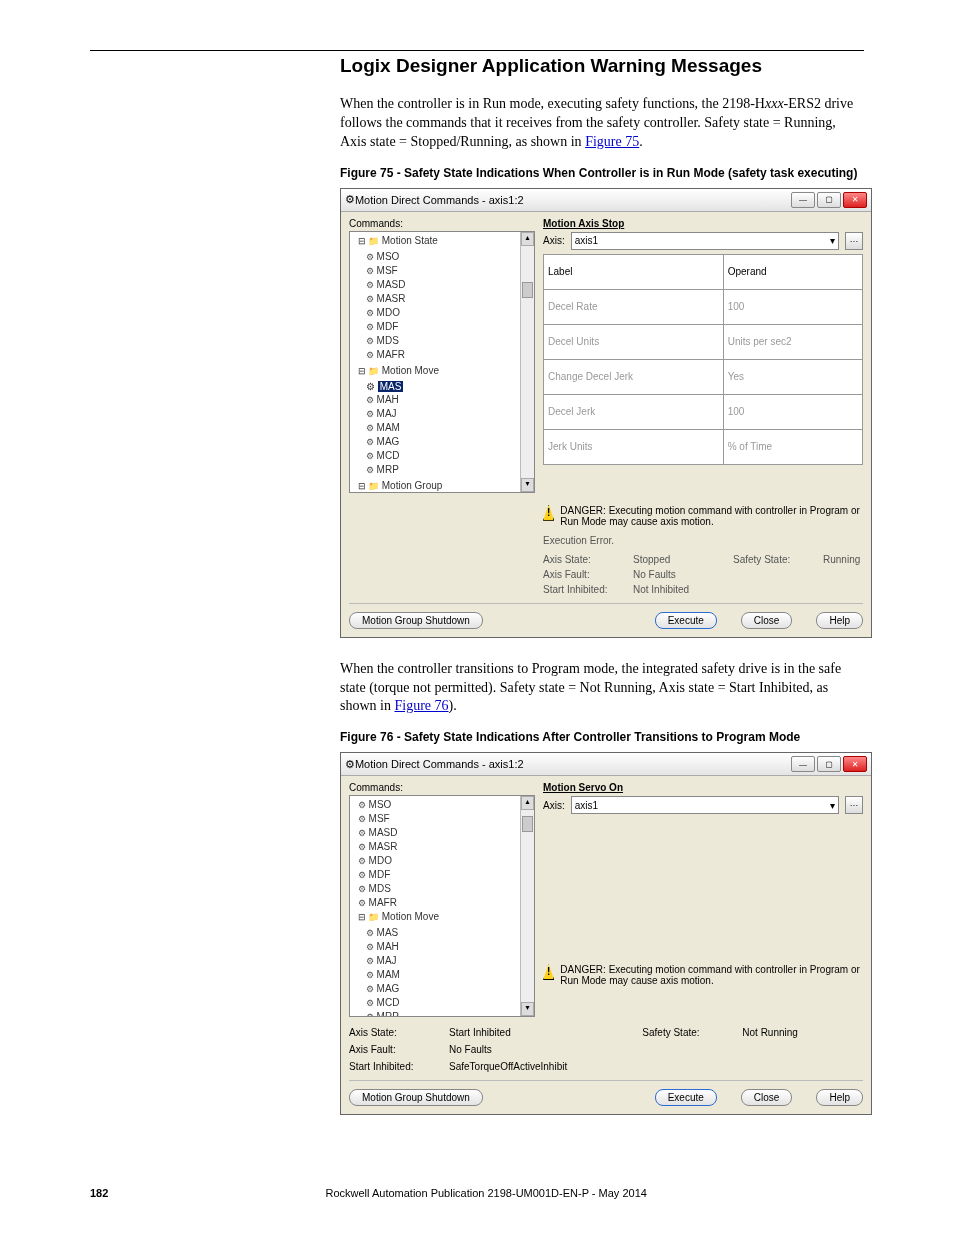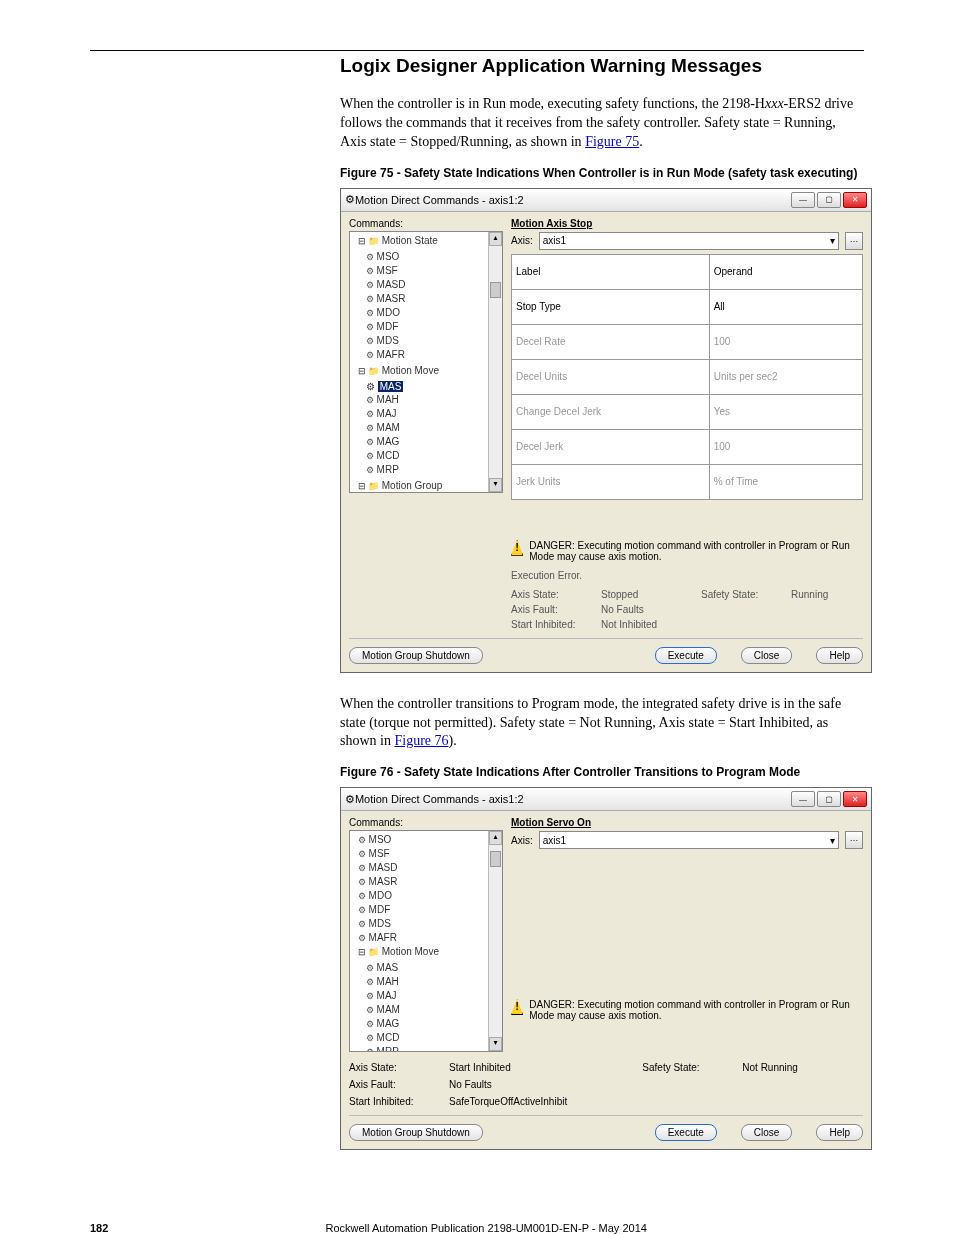--- a/index.html
+++ b/index.html
@@ -71,21 +71,21 @@
   .winbtns { display: flex; gap: 2px; }
   .winbtn {
     width: 22px; height: 14px; border: 1px solid #888;
     display: inline-flex; align-items: center; justify-content: center;
     font-size: 8px; border-radius: 2px;
     background: linear-gradient(#fff,#ddd);
   }
   .winbtn.close { background: linear-gradient(#f88,#d22); color:#fff; border-color:#a00;}
   .dlg-body { padding: 6px 8px 8px 8px; }
   .dlg-top { display: flex; gap: 8px; }
-  .dlg-left { width: 154px; }
+  .dlg-left { width: 186px; }
   .dlg-right { flex: 1; }
   .commands-label { margin-bottom: 2px; }
   .tree-box {
     background: #fff;
     border: 1px solid #888;
     height: 260px;
     overflow: hidden;
     position: relative;
   }
   .tree-box ul { list-style: none; margin: 0; padding: 2px 0 2px 4px; }
@@ -225,24 +225,20 @@
               </div>
               <div class="mini-btn">…</div>
             </div>
             <table class="param-table">
               <tbody>
                   <tr>
                     <td>Label</td>
                     <td>Operand</td>
                   </tr>
               <tr>
-                    <td>Stop Type</td>
-                    <td>All</td>
-                  </tr>
-              <tr>
                     <td class="disabled">Decel Rate</td>
                     <td class="disabled">100</td>
                   </tr>
               <tr>
                     <td class="disabled">Decel Units</td>
                     <td class="disabled">Units per sec2</td>
                   </tr>
               <tr>
                     <td class="disabled">Change Decel Jerk</td>
                     <td class="disabled">Yes</td>

